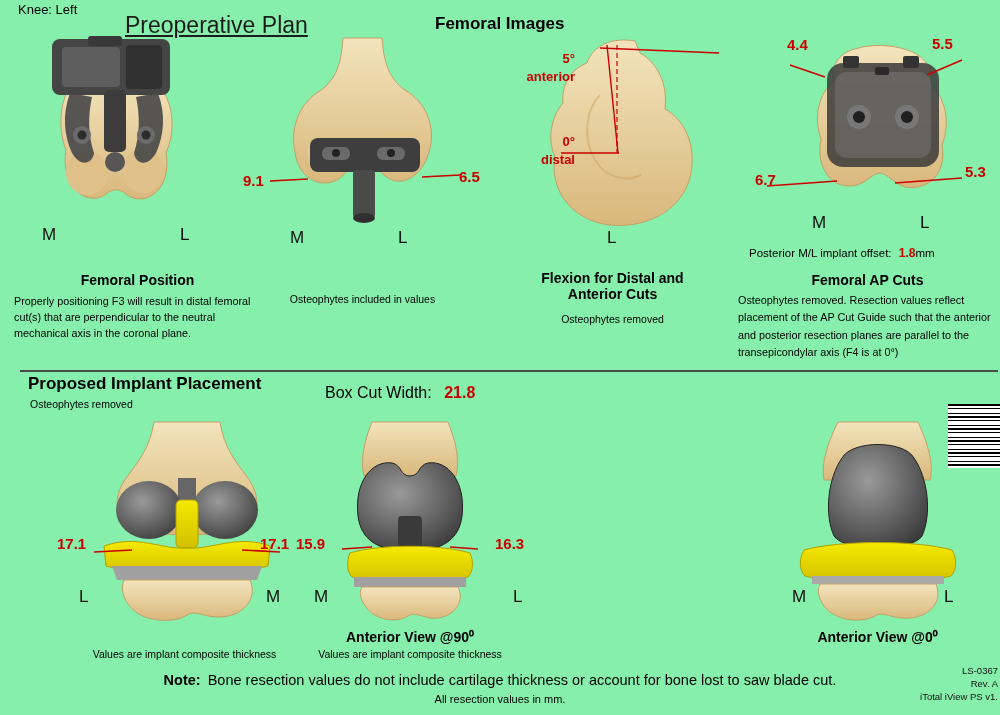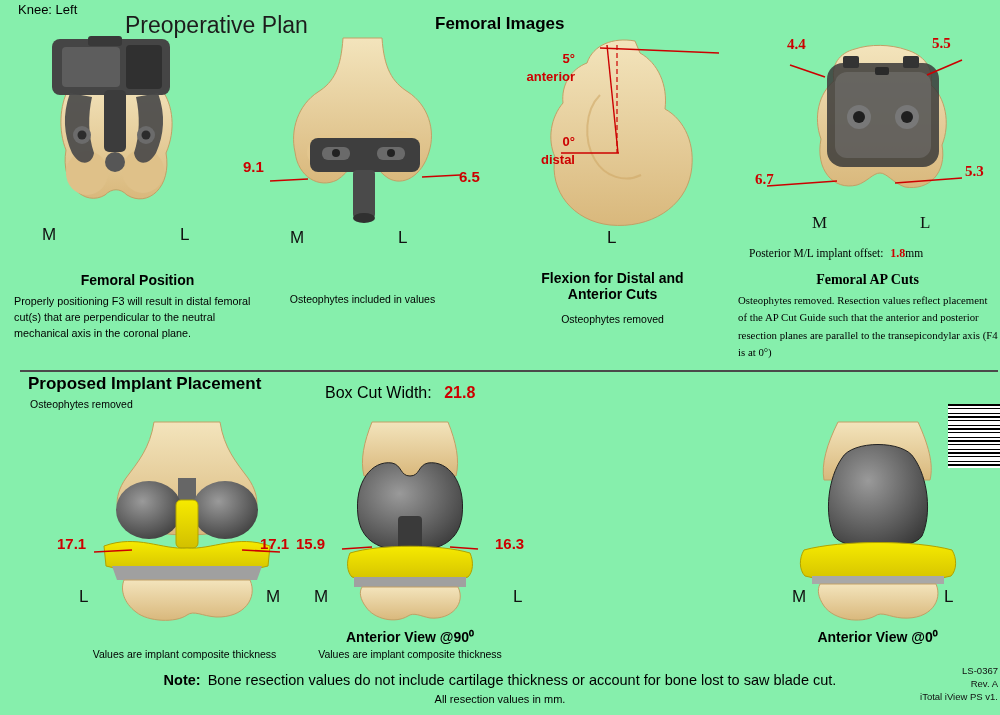--- a/index.html
+++ b/index.html
@@ -45,21 +45,21 @@
     <linearGradient id="yelG" x1="0" y1="0" x2="0" y2="1">
       <stop offset="0" stop-color="#f6ea00"></stop>
         <stop offset="1" stop-color="#d2c000"></stop>
     </linearGradient>
   </defs>
 </svg>
 
 <div class="page">
 
   <div class="abs" style="left:18px;top:2px;font-size:13px;">Knee: Left</div>
-  <div class="abs" style="left:125px;top:12px;font-size:23px;color:#1c1c1c;">Preoperative Plan</div>
+  <div class="abs" style="left:125px;top:12px;font-size:23px;color:#1c1c1c;text-decoration:underline;">Preoperative Plan</div>
   <div class="abs" style="left:435px;top:14px;font-size:17px;font-weight:bold;">Femoral Images</div>
 
   <div class="abs" style="left:10px;top:30px;width:255px;height:330px;">
     <svg class="abs" style="left:20px;top:5px;" width="170" height="180" viewBox="0 0 170 180">
       <path d="M38 55 C30 70 28 95 36 115 C30 150 55 172 75 160 C82 153 90 153 97 160 C118 173 142 152 136 118 C146 95 143 70 132 55 C120 40 50 40 38 55 Z" fill="url(#boneG)" stroke="#c2a066" stroke-width="1"></path>
       <ellipse cx="57" cy="138" rx="21" ry="22" fill="#dfc189"></ellipse>
       <ellipse cx="113" cy="136" rx="21" ry="22" fill="#dfc189"></ellipse>
       <rect x="22" y="4" width="118" height="56" rx="8" fill="#454545"></rect>
       <rect x="32" y="12" width="58" height="40" rx="4" fill="#5d5d5d"></rect>
       <rect x="96" y="10" width="36" height="44" rx="4" fill="#303030"></rect>
@@ -87,21 +87,21 @@
       <rect x="70" y="108" width="110" height="34" rx="8" fill="#3e3e3e"></rect>
       <rect x="82" y="117" width="28" height="13" rx="6" fill="#6a6a6a"></rect>
       <rect x="137" y="117" width="28" height="13" rx="6" fill="#6a6a6a"></rect>
       <circle cx="96" cy="123" r="4" fill="#222"></circle>
         <circle cx="151" cy="123" r="4" fill="#222"></circle>
       <rect x="113" y="140" width="22" height="48" rx="4" fill="#4a4a4a"></rect>
       <ellipse cx="124" cy="188" rx="11" ry="5" fill="#303030"></ellipse>
       <line x1="30" y1="151" x2="68" y2="149" stroke="#cc0000" stroke-width="1.6"></line>
       <line x1="182" y1="147" x2="220" y2="145" stroke="#cc0000" stroke-width="1.6"></line>
     </svg>
-    <div class="meas" style="left:3px;top:128px;">9.1</div>
+    <div class="meas" style="left:3px;top:142px;">9.1</div>
     <div class="meas" style="left:219px;top:138px;">6.5</div>
     <div class="ml" style="left:50px;top:198px;">M</div>
     <div class="ml" style="left:158px;top:198px;">L</div>
     <div class="panel-note" style="left:0;top:263px;width:245px;">Osteophytes included in values</div>
   </div>
 
   <div class="abs" style="left:505px;top:30px;width:215px;height:330px;">
     <svg class="abs" style="left:0;top:5px;" width="215" height="200" viewBox="0 0 215 200">
       <path d="M130 6 C108 2 88 10 82 28 C66 34 56 50 58 68 C46 82 42 104 50 122 C44 156 68 186 105 190 C145 194 180 172 186 138 C191 110 180 85 160 74 C163 50 153 28 135 18 Z" fill="url(#boneG)" stroke="#c2a066" stroke-width="1"></path>
       <path d="M95 60 C80 75 78 105 90 125 C100 142 120 148 136 140" fill="none" stroke="#cfa868" stroke-width="2" opacity="0.6"></path>
@@ -116,21 +116,21 @@
     </div>
     <div class="angle-label" style="left:8px;top:103px;">
       <div>0°</div>
       <div>distal</div>
     </div>
     <div class="ml" style="left:102px;top:198px;">L</div>
     <div class="panel-title" style="left:50%;transform:translateX(-50%);top:240px;width:175px;">Flexion for Distal and Anterior Cuts</div>
     <div class="panel-note" style="left:0;top:283px;width:215px;">Osteophytes removed</div>
   </div>
 
-  <div class="abs" style="left:735px;top:30px;width:265px;height:340px;font-family:Liberation Serif, serif;">
+  <div class="abs" style="left:735px;top:30px;width:265px;height:340px;">
     <svg class="abs" style="left:20px;top:5px;" width="245" height="185" viewBox="0 0 245 185">
       <path d="M100 14 C84 18 76 30 79 46 C64 58 58 82 66 104 C60 134 78 156 102 150 C112 147 118 138 125 138 C132 138 138 148 150 152 C174 156 192 138 187 110 C196 88 190 62 176 50 C179 32 168 20 152 15 C135 9 115 9 100 14 Z" fill="url(#boneG)" stroke="#c2a066" stroke-width="1"></path>
       <rect x="72" y="28" width="112" height="104" rx="16" fill="#3a3a3a" opacity="0.85"></rect>
       <rect x="80" y="37" width="96" height="86" rx="12" fill="#8a8a8a" opacity="0.35"></rect>
       <rect x="88" y="21" width="16" height="12" rx="2" fill="#333"></rect>
       <rect x="148" y="21" width="16" height="12" rx="2" fill="#333"></rect>
       <rect x="120" y="32" width="14" height="8" rx="2" fill="#2a2a2a"></rect>
       <circle cx="104" cy="82" r="12" fill="#787878"></circle>
         <circle cx="104" cy="82" r="6" fill="#1f1f1f"></circle>
       <circle cx="152" cy="82" r="12" fill="#787878"></circle>

